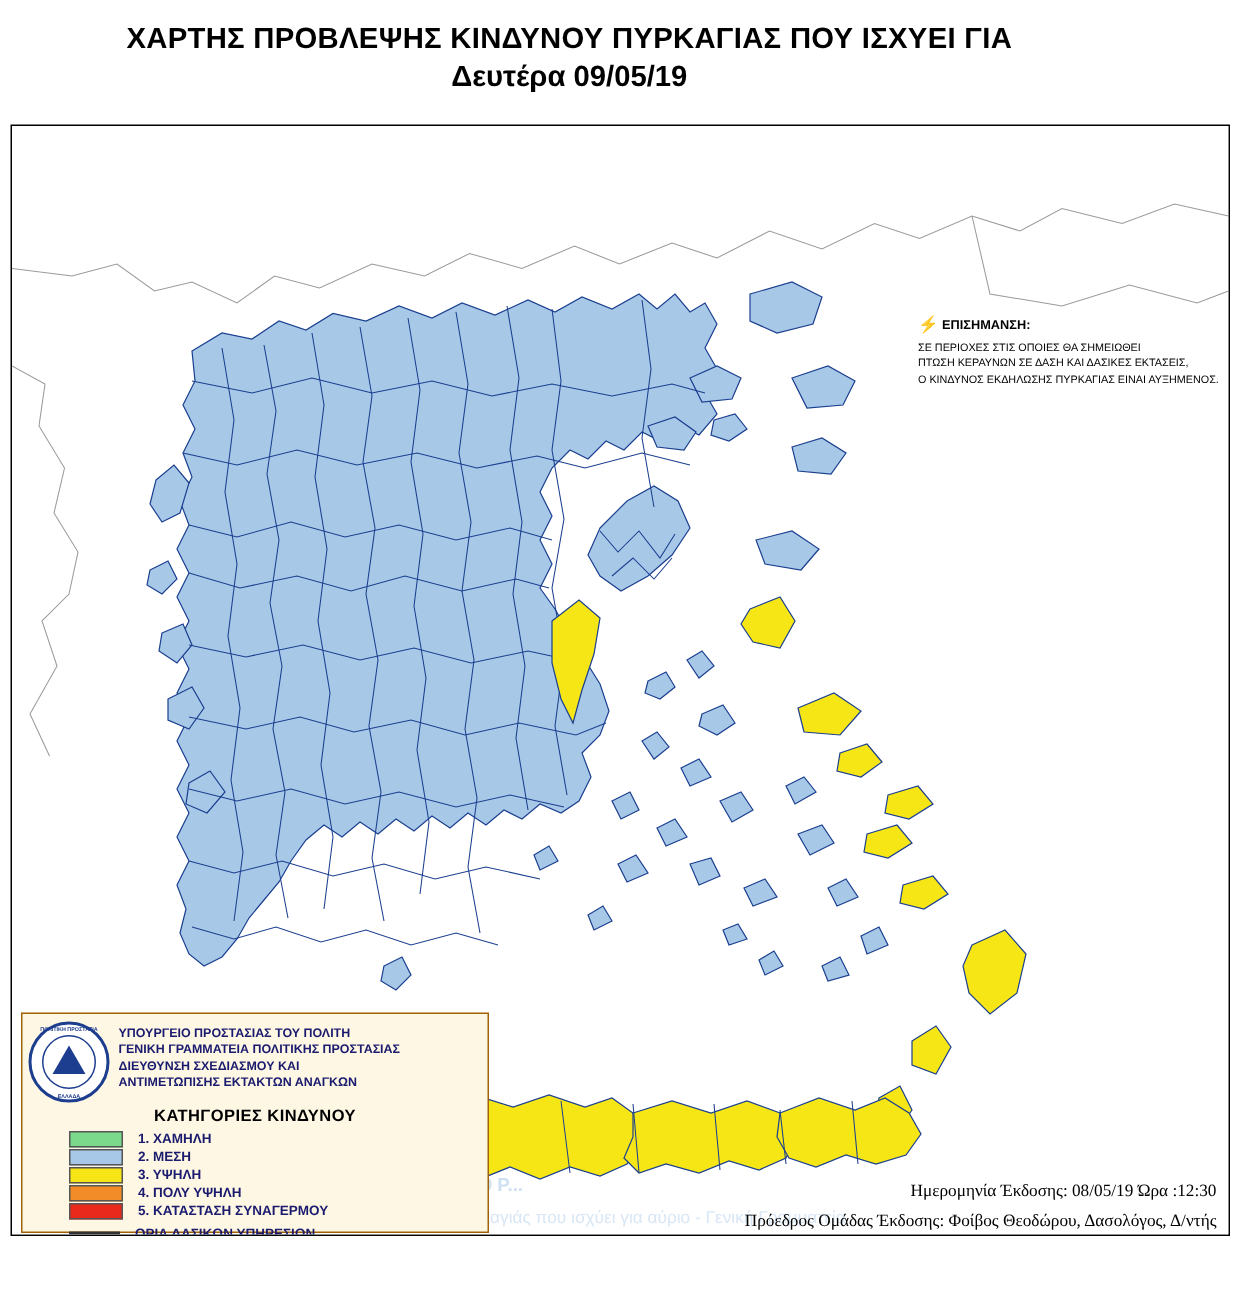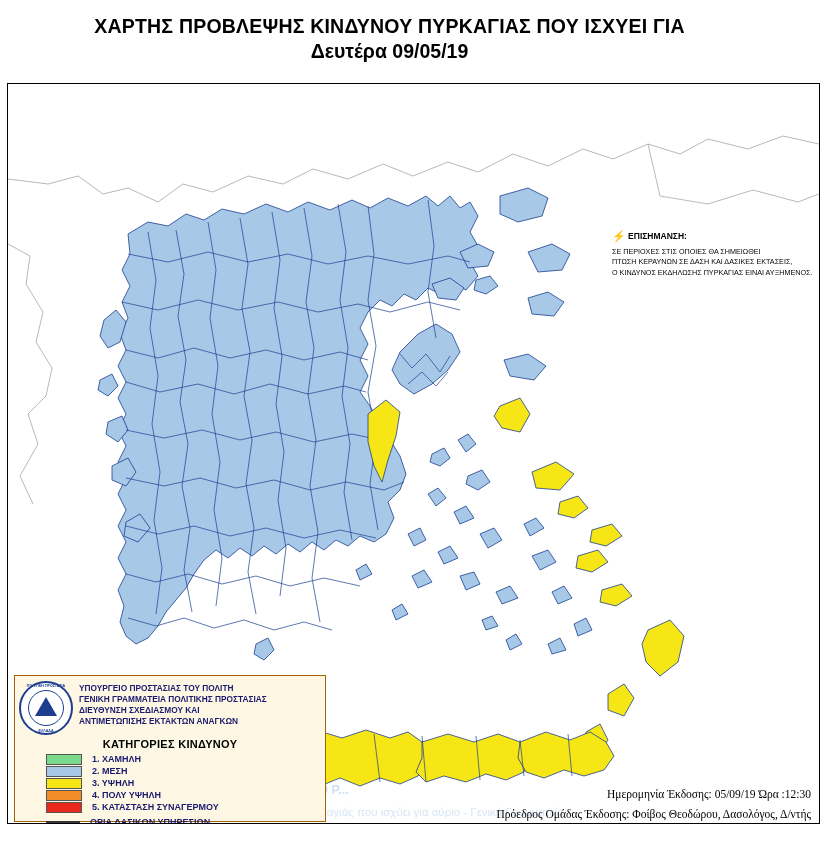--- a/index.html
+++ b/index.html
@@ -14,21 +14,20 @@
     color: #000000;
     position: relative;
     overflow: hidden;
   }
 
   
   .title-block {
     width: 759px;
     padding-top: 14px;
     text-align: center;
-    padding-left: 10px;
   }
   .title-line1 {
     font-size: 19.5px;
     font-weight: bold;
     letter-spacing: 0.2px;
     line-height: 1.25;
   }
   .title-line2 {
     font-size: 19.5px;
     font-weight: bold;
@@ -53,21 +52,21 @@
     top: 0;
     width: 811px;
     height: 739px;
     display: block;
   }
 
   
   .note-box {
     position: absolute;
     left: 604px;
-    top: 146px;
+    top: 126px;
     width: 200px;
   }
   .note-head {
     font-size: 8.5px;
     font-weight: bold;
     white-space: nowrap;
   }
   .bolt {
     color: #000000;
     font-size: 11px;
@@ -427,15 +426,15 @@
       </div>
       <div class="legend-row-line">
         <span class="line-swatch"></span>
         <span class="legend-label">ΟΡΙΑ ΔΑΣΙΚΩΝ ΥΠΗΡΕΣΙΩΝ</span>
       </div>
     </div>
   </div>
 </div>
 
 <div class="footer">
-  <div class="footer-line">Ημερομηνία Έκδοσης: 05/09/19  Ώρα :12:30</div>
+  <div class="footer-line">Ημερομηνία Έκδοσης: 08/05/19  Ώρα :12:30</div>
   <div class="footer-line">Πρόεδρος Ομάδας Έκδοσης: Φοίβος Θεοδώρου,  Δασολόγος, Δ/ντής</div>
 </div>
 
 </body></html>

